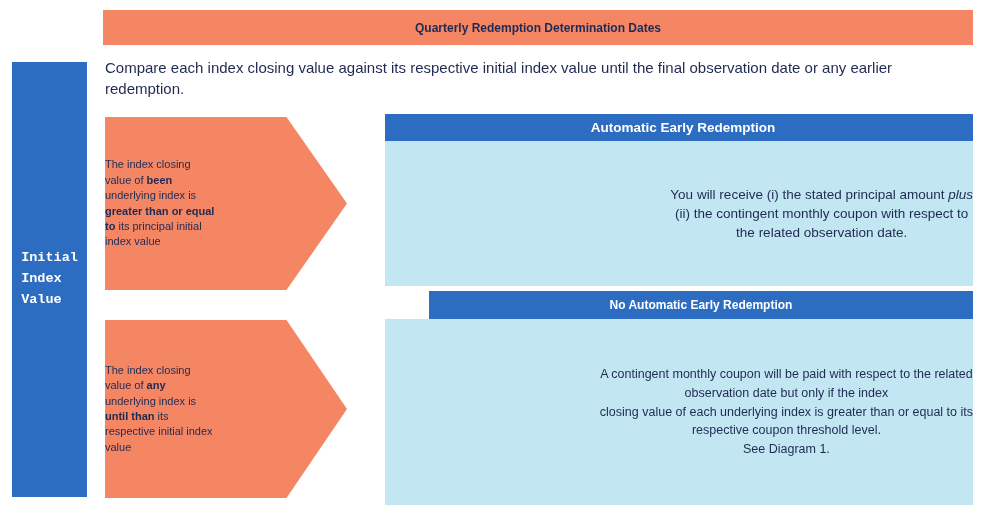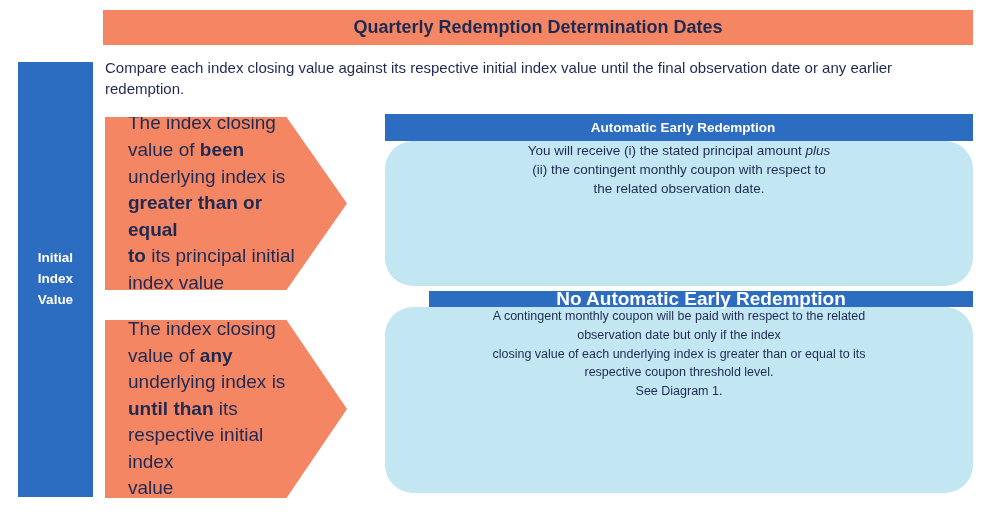--- a/index.html
+++ b/index.html
@@ -27,40 +27,40 @@
 
   .banner{
     position:absolute;
     left:103px; top:10px;
     width:870px; height:35px;
     background:var(--orange);
     display:flex; align-items:center; justify-content:center;
   }
   .banner-title{
     font-weight:bold;
-    font-size:18px;
+    font-size:12px;
     color:var(--navy);
   }
 
   .intro{
     position:absolute;
     left:105px; top:57px;
     width:868px;
     font-size:15px;
     line-height:1.4;
     color:var(--navy);
     white-space:pre-line;
   }
 
   .leftbar{
     position:absolute;
-    left:18px; top:62px;
+    left:12px; top:62px;
     width:75px; height:435px;
     background:var(--blue);
-    display:flex; align-items:center; justify-content:center;
+    display:flex; align-items:center; justify-content:center;font-family:Liberation Mono, monospace;
   }
   .leftbar-label{
     color:#ffffff;
     font-weight:bold;
     font-size:13.5px;
     line-height:1.55;
     white-space:pre-line;
     text-align:left;
   }
 
@@ -68,53 +68,51 @@
     position:absolute;
     left:105px;
     width:242px;
     background:var(--orange);
     clip-path:polygon(0 0, 75% 0, 100% 50%, 75% 100%, 0 100%);
     display:flex; align-items:center;
   }
   .arrow1{ top:117px; height:173px; }
   .arrow2{ top:320px; height:178px; }
   .arrow-text{
-    padding-left:23px;
     padding-right:48px;
-    font-size:19px;
+    font-size:11px;
     line-height:1.4;
     color:var(--navy);
     white-space:pre-line;
   }
 
   .panel{
     position:absolute;
     left:385px;
     width:588px;
   }
   .panel1{ top:114px; }
   .panel2{ top:291px; }
   .panel-header{
     background:var(--blue);
     color:#ffffff;
     font-weight:bold;
     text-align:center;
     display:flex; align-items:center; justify-content:center;
   }
   .panel1 .panel-header{ height:27px; font-size:13.5px;padding-left:8px; }
-  .panel2 .panel-header{ height:16px; font-size:19px;margin-left:44px; }
+  .panel2 .panel-header{ height:28px; font-size:12px;margin-left:44px; }
   .panel-body{
     background:var(--light_blue);
     display:flex;
-    flex-direction:column;
+    flex-direction:row;
     align-items:center;
-    justify-content:flex-start;
+    justify-content:flex-end;
     text-align:center;
     color:var(--navy);
-    border-radius:28px;
   }
   .panel1 .panel-body{ height:145px; font-size:13.5px; line-height:1.42; gap:18px; }
   .panel2 .panel-body{ height:186px; font-size:12.5px; line-height:1.5; gap:12px; }
   .panel-para{ white-space:pre-line; }
 </style>
 </head>
 <body>
 
 <div class="canvas">
 

